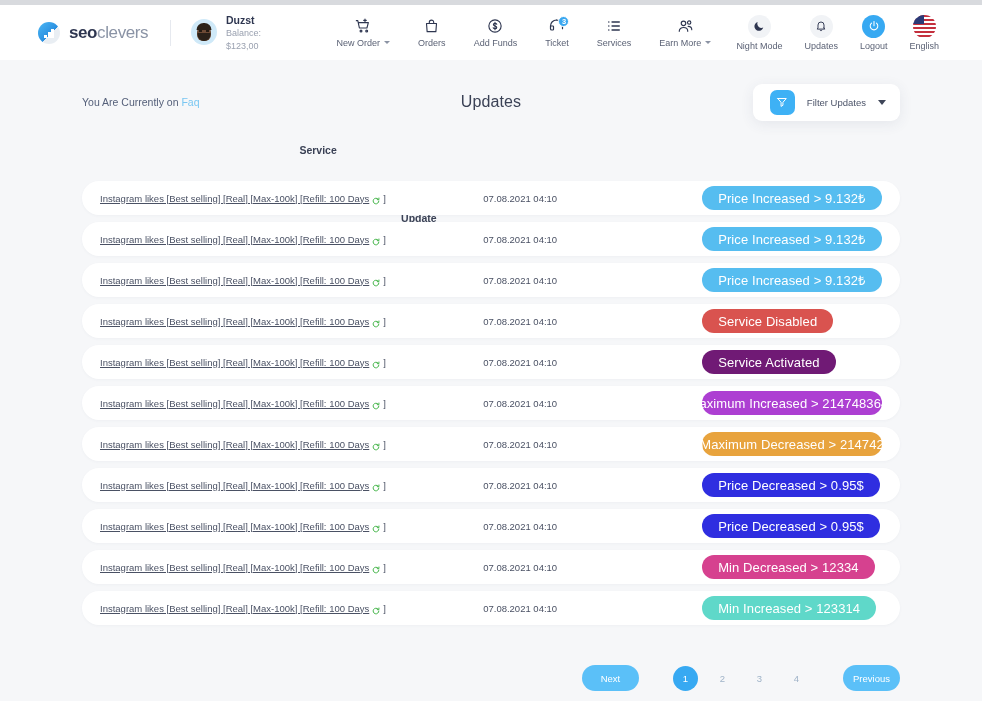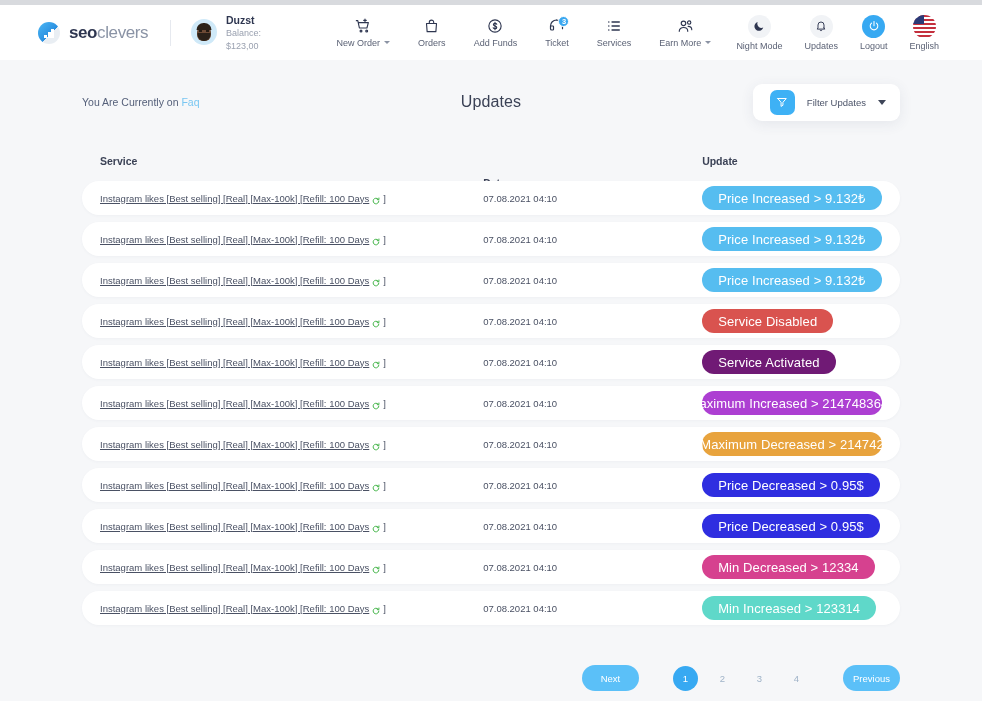--- a/index.html
+++ b/index.html
@@ -313,20 +313,21 @@
   
   .table {
     margin-top: 12px;
   }
 
   .thead {
     display: flex;
     align-items: center;
     padding: 0 18px;
     height: 34px;
+    flex-direction: column;
   }
   .th {
     font-size: 10.5px;
     font-weight: 700;
     color: #3b4256;
   }
 
   .col-service { width: 49%; }
   .col-date    { width: 28%; margin-top: 44px; }
   .col-update  { width: 23%; display: flex; justify-content: flex-start; }

